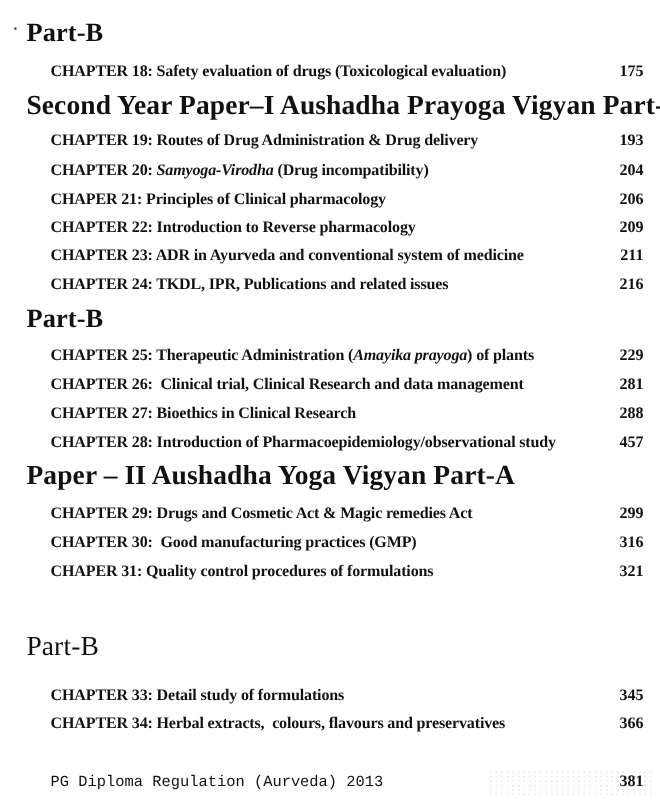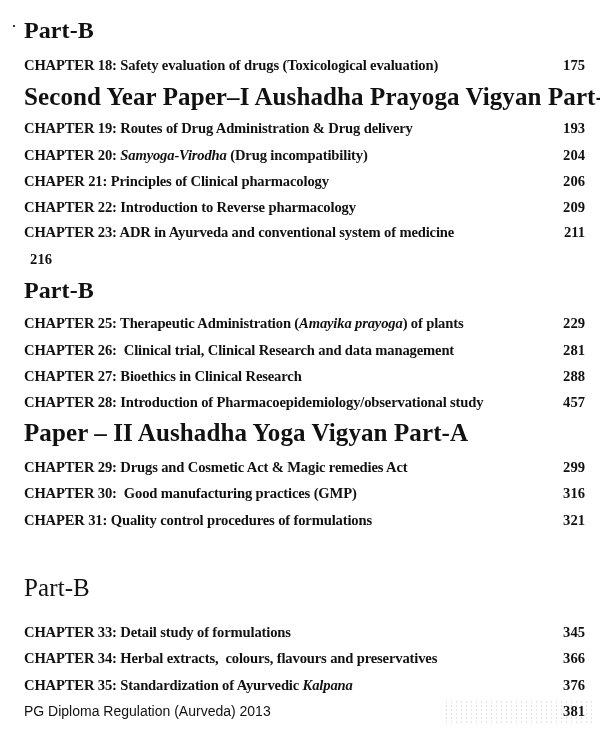--- a/index.html
+++ b/index.html
@@ -46,33 +46,33 @@
       display: flex;
       justify-content: space-between;
       align-items: baseline;
       transform: translateY(-50%);
       font-family: "Liberation Serif", serif;
       font-weight: bold;
       font-size: 14.6px;
       line-height: 18px;
       white-space: nowrap;
     }
-    .row .title { letter-spacing: -0.15px; }
+    .row .title { letter-spacing: -0.15px; margin-left: 22px; }
     .row .title em { font-style: italic; }
     .row .page-num {
       min-width: 28px;
       text-align: right;
       font-size: 14.6px;
     }
     .row.footer {
       font-family: "Liberation Sans", sans-serif;
       font-weight: normal;
       font-size: 14px;
     }
-    .row.footer .title { letter-spacing: 0; }
+    .row.footer .title { letter-spacing: 0; font-family: Liberation Mono, monospace; }
     .row.footer .page-num { font-family: Liberation Serif, serif; font-weight: bold; }
     .speck {
       position: absolute;
       left: 440px;
       top: 700px;
       width: 150px;
       height: 24px;
       background-image: radial-gradient(circle, rgba(0,0,0,0.18) 0.6px, transparent 1px);
       background-size: 5px 4px;
       opacity: 0.6;
@@ -113,20 +113,21 @@
   </div>
   <div class="row" style="top:207px">
     <span class="title"><span>CHAPTER 22: </span><span>Introduction to Reverse pharmacology</span></span>
     <span class="page-num">209</span>
   </div>
   <div class="row" style="top:232px">
     <span class="title"><span>CHAPTER 23: </span><span>ADR in Ayurveda and conventional system of medicine</span></span>
     <span class="page-num">211</span>
   </div>
   <div class="row" style="top:259px">
+    <span class="title"><span>CHAPTER 24: </span><span>TKDL, IPR, Publications and related issues</span></span>
     <span class="page-num">216</span>
   </div>
 
   <div class="heading" style="top:290px">Part-B</div>
   <div class="row" style="top:323px">
     <span class="title"><span>CHAPTER 25: </span><span>Therapeutic Administration (</span><em>Amayika prayoga</em><span>) of plants</span></span>
     <span class="page-num">229</span>
   </div>
   <div class="row" style="top:350px">
     <span class="title" style="white-space:pre"><span>CHAPTER 26:  </span><span>Clinical trial, Clinical Research and data management</span></span>
@@ -157,23 +158,19 @@
 
   <div class="heading light" style="top:588px">Part-B</div>
   <div class="row" style="top:632px">
     <span class="title"><span>CHAPTER 33: </span><span>Detail study of formulations</span></span>
     <span class="page-num">345</span>
   </div>
   <div class="row" style="top:658px">
     <span class="title" style="white-space:pre"><span>CHAPTER 34: </span><span>Herbal extracts,  colours, flavours and preservatives</span></span>
     <span class="page-num">366</span>
   </div>
-  <div class="row" style="top:685px">
-    <span class="title"><span>CHAPTER 35: </span><span>Standardization of Ayurvedic </span><em>Kalpana</em></span>
-    <span class="page-num">376</span>
-  </div>
 
   <div class="speck"></div>
   <div class="row footer" style="top:711px">
     <span class="title">PG Diploma Regulation (Aurveda) 2013</span>
     <span class="page-num">381</span>
   </div>
 </div>
 
 </body></html>

